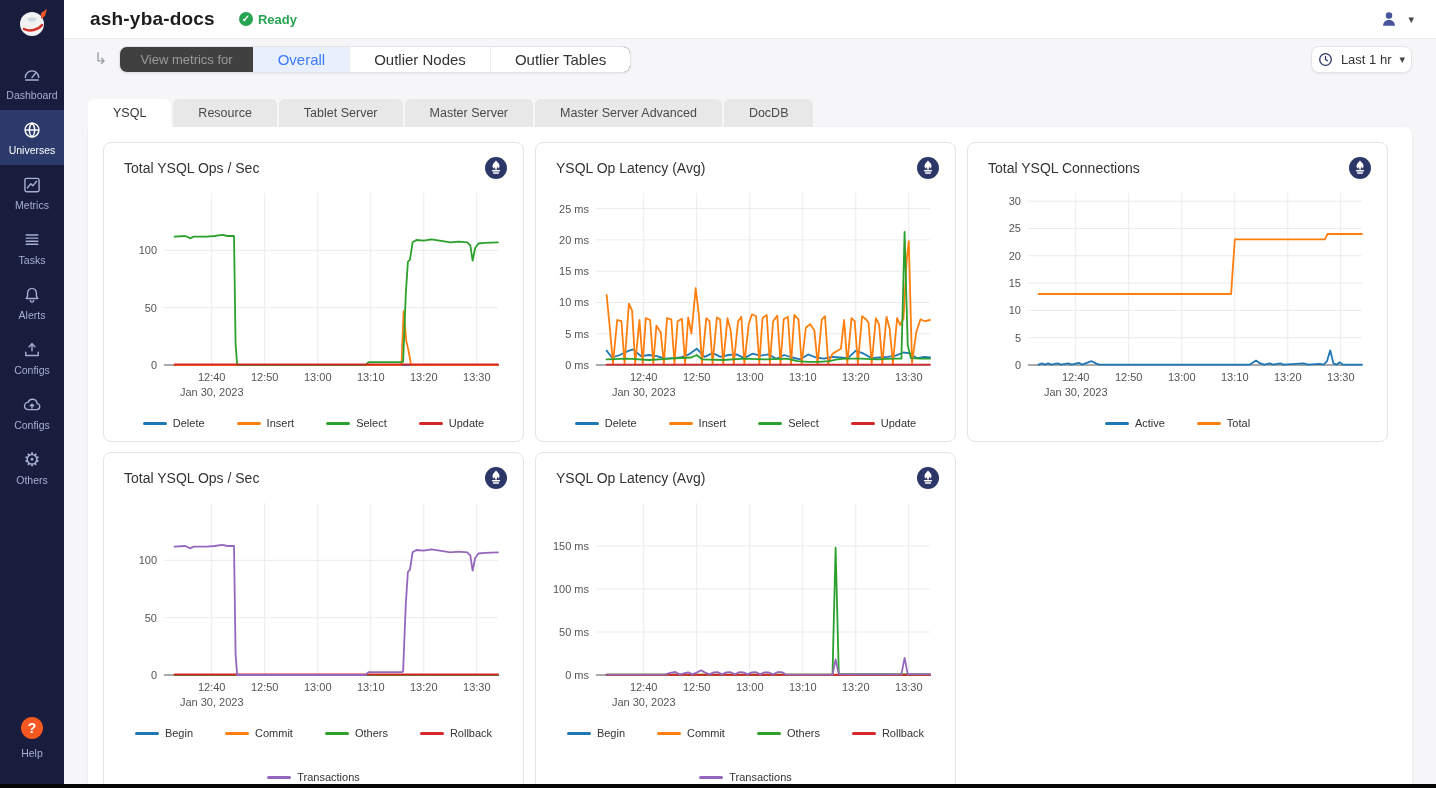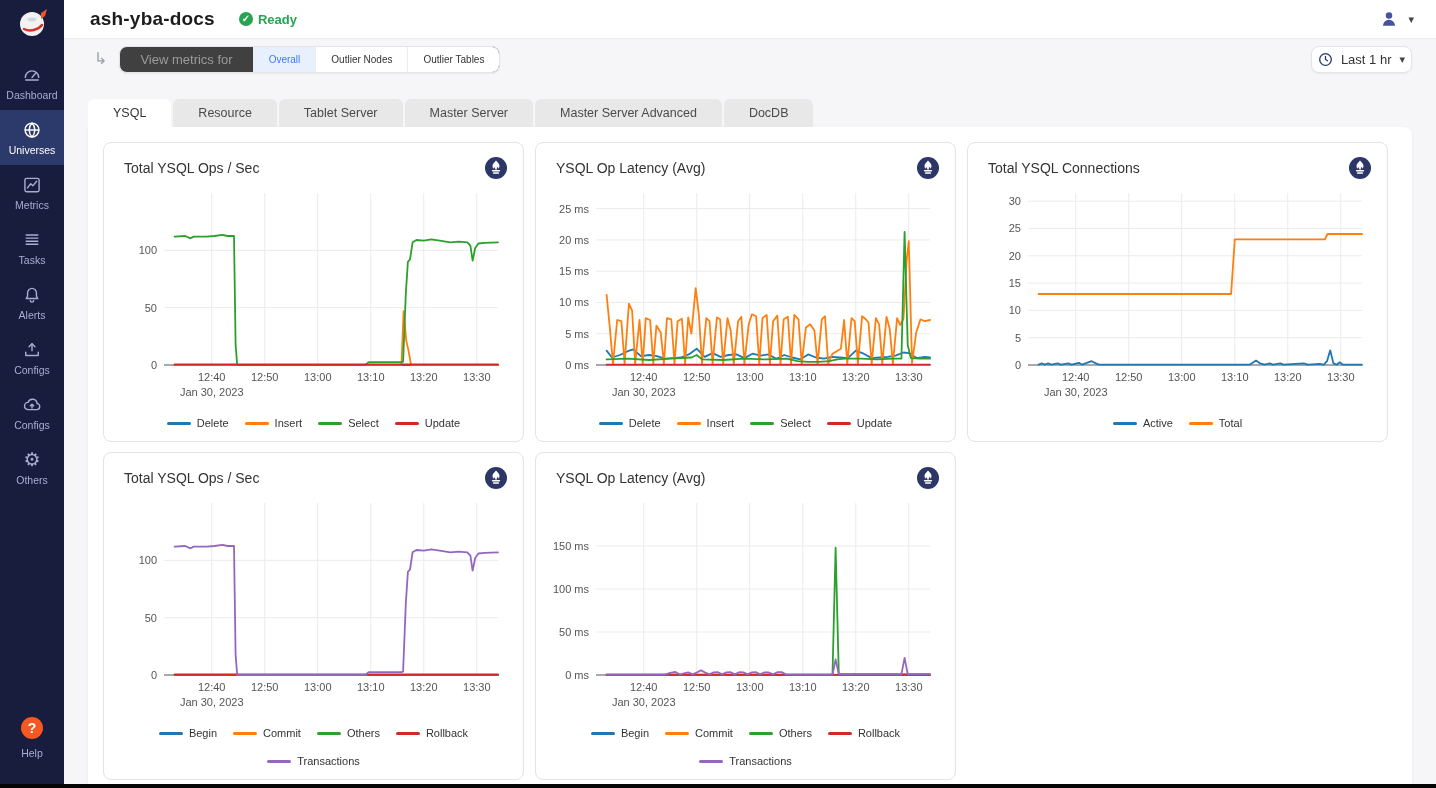--- a/index.html
+++ b/index.html
@@ -22,36 +22,36 @@
   .check-circle { width:14px; height:14px; border-radius:50%; background:#27a452; color:#fff; font-size:10px; line-height:14px; text-align:center; font-weight:bold; }
   .user-menu { margin-left:auto; display:flex; align-items:center; gap:9px; cursor:pointer; }
   .caret { color:#444; font-size:11px; }
 
   
   .main { position:absolute; left:64px; top:38px; right:0; }
   .controls-row { display:flex; align-items:flex-start; padding:8px 24px 0; }
   .hook-icon { color:#9aa0a6; font-size:16px; margin:3px 12px 0 6px; }
   .scope-tabs { display:flex; background:#404040; border:1px solid #e4e4e7; border-radius:8px; overflow:hidden; height:27px; box-shadow:0 1px 2px rgba(0,0,0,.05); }
   .scope-label { color:#9a9a9a; font-size:13px; padding:0 20px; display:flex; align-items:center; }
-  .scope-tab { font-size:10px; color:#333; padding:0 15px; display:flex; align-items:center; border-left:1px solid #ececef; cursor:pointer; background:#fff; }
+  .scope-tab { font-size:15px; color:#333; padding:0 24px; display:flex; align-items:center; border-left:1px solid #ececef; cursor:pointer; background:#fff; }
   .scope-tab.active { background:#e8f0fe; color:#3d7bf7; }
   .time-range { margin-left:auto; display:flex; align-items:center; gap:8px; background:#fff; border:1px solid #e4e4e7; border-radius:8px; height:27px; padding:0 6px; font-size:13px; color:#333; box-shadow:0 1px 2px rgba(0,0,0,.05); cursor:pointer; }
 
   .metric-tabs { display:flex; gap:2px; padding:26px 24px 0; }
   .mtab { background:#e8e8e8; color:#4a4a4a; font-size:12.5px; height:28px; display:flex; align-items:center; padding:0 25px; border-radius:6px 6px 0 0; cursor:pointer; }
   .mtab.active { background:#fff; color:#333; }
 
   .panel { margin:0 24px; background:#fff; border-radius:0 8px 8px 8px; box-shadow:0 1px 3px rgba(0,0,0,.07); padding:15px; min-height:636px; }
   .chart-row { display:flex; gap:11px; margin-bottom:10px; }
   .card { width:421px; background:#fff; border:1px solid #e4e4e7; border-radius:8px; padding:12px 14px 4px; }
   .card-head { display:flex; justify-content:space-between; align-items:flex-start; padding:2px 2px 0 6px; }
   .chart-title { font-size:14px; color:#333; padding-top:3px; }
   .prom-icon { width:22px; height:22px; cursor:pointer; }
   .plot { margin-top:2px; }
-  .legend { display:flex; justify-content:center; gap:16px; font-size:11px; color:#333; padding:2px 0 8px; flex-wrap:wrap; }
+  .legend { display:flex; justify-content:center; gap:32px; font-size:11px; color:#333; padding:2px 0 8px; flex-wrap:wrap; }
   .lg-item { display:flex; align-items:center; cursor:pointer; }
   .lg-line { display:inline-block; width:24px; height:3px; border-radius:2px; margin-right:6px; }
 
   .bottom-edge { position:fixed; left:0; right:0; bottom:0; height:4px; background:#050505; z-index:30; }
 </style>
 </head>
 <body>
 
 <nav class="sidebar">
   <div class="logo">

